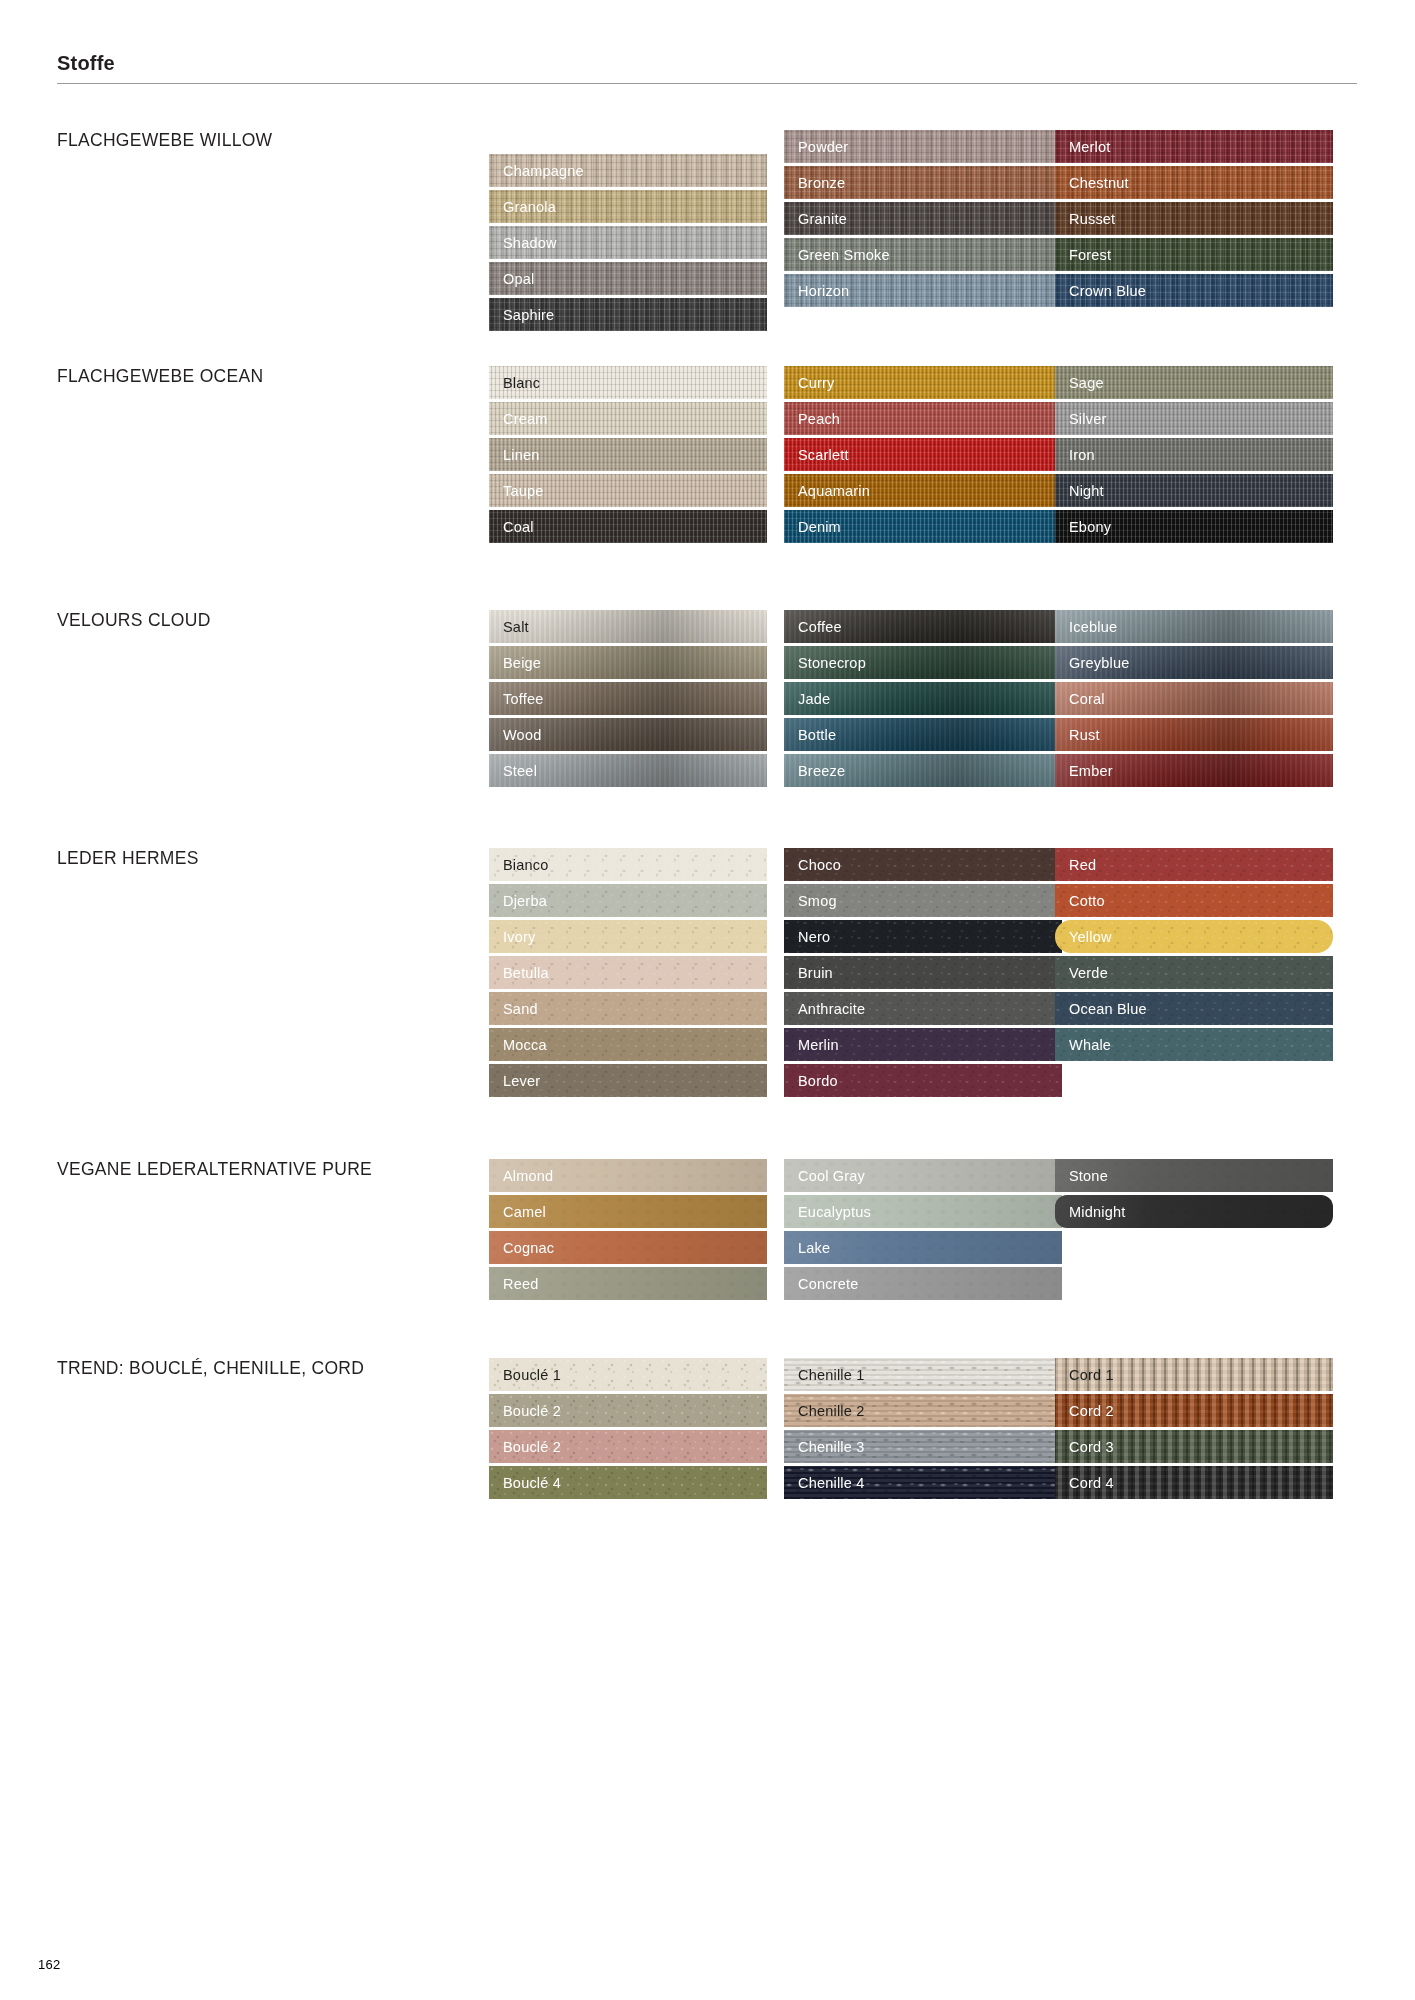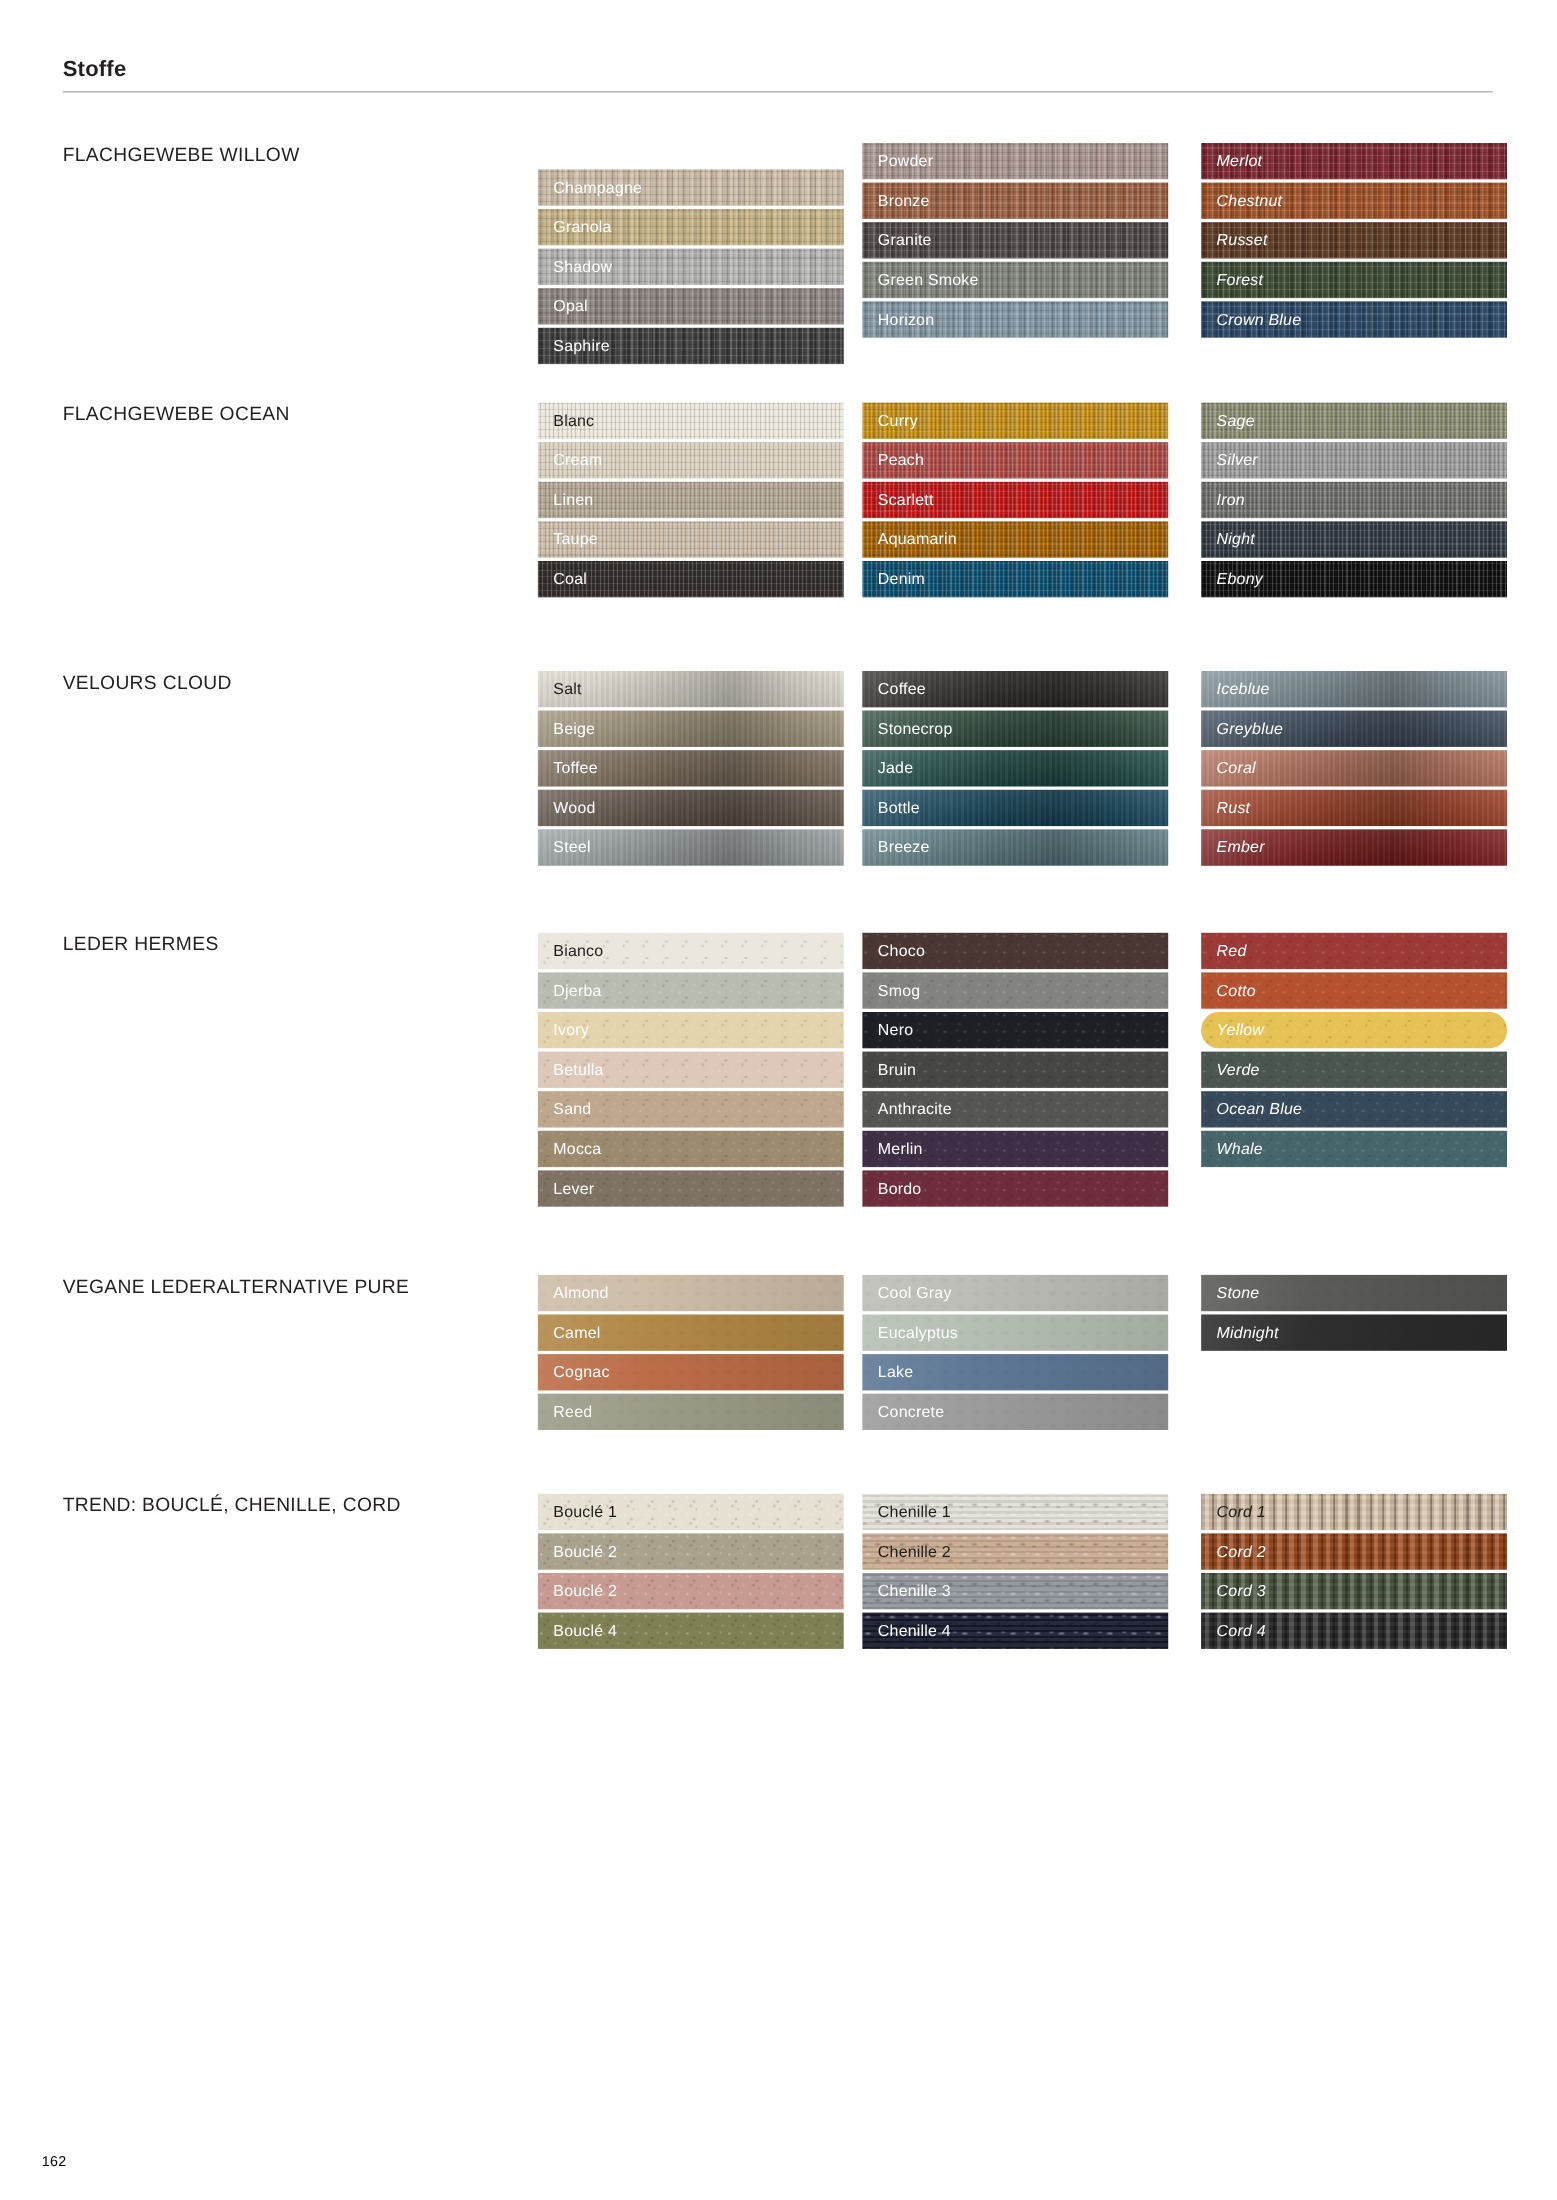--- a/index.html
+++ b/index.html
@@ -71,21 +71,21 @@
     top: 0;
     width: 868px;
   }
   .col {
     position: absolute;
     top: 0;
     width: 278px;
   }
   .col.c0 { left: 0px; }
   .col.c1 { left: 295px; }
-  .col.c2 { left: 603px; font-style: italic; }
+  .col.c2 { left: 566px; }
 
   
   .swatch {
     position: relative;
     height: 33px;
     margin-bottom: 3px;
     overflow: hidden;
     box-sizing: border-box;
   }
   .swatch .tex {
@@ -541,21 +541,21 @@
             <div class="swatch" style="background: rgb(154, 154, 154);">
               <div class="tex tex-pu"></div>
               <div class="label">Concrete</div>
             </div>
           </div>
           <div class="col c2">
             <div class="swatch" style="background: rgb(88, 88, 86);">
               <div class="tex tex-pu"></div>
               <div class="label">Stone</div>
             </div>
-            <div class="swatch" style="background: rgb(43, 43, 43);">
+            <div class="swatch" style="background: rgb(43, 43, 43); border-radius: 12px;">
               <div class="tex tex-pu"></div>
               <div class="label">Midnight</div>
             </div>
           </div>
         </div>
       </div>
       <div class="group" style="top: 1358px;">
         <div class="group-title">TREND: BOUCLÉ, CHENILLE, CORD</div>
         <div class="columns">
           <div class="col c0">

